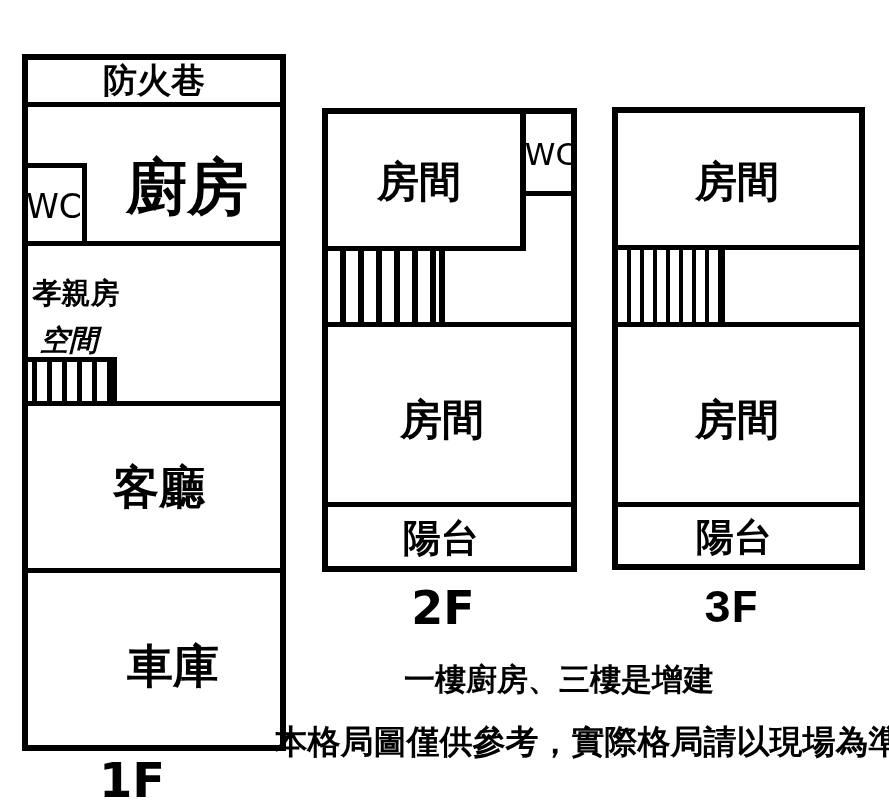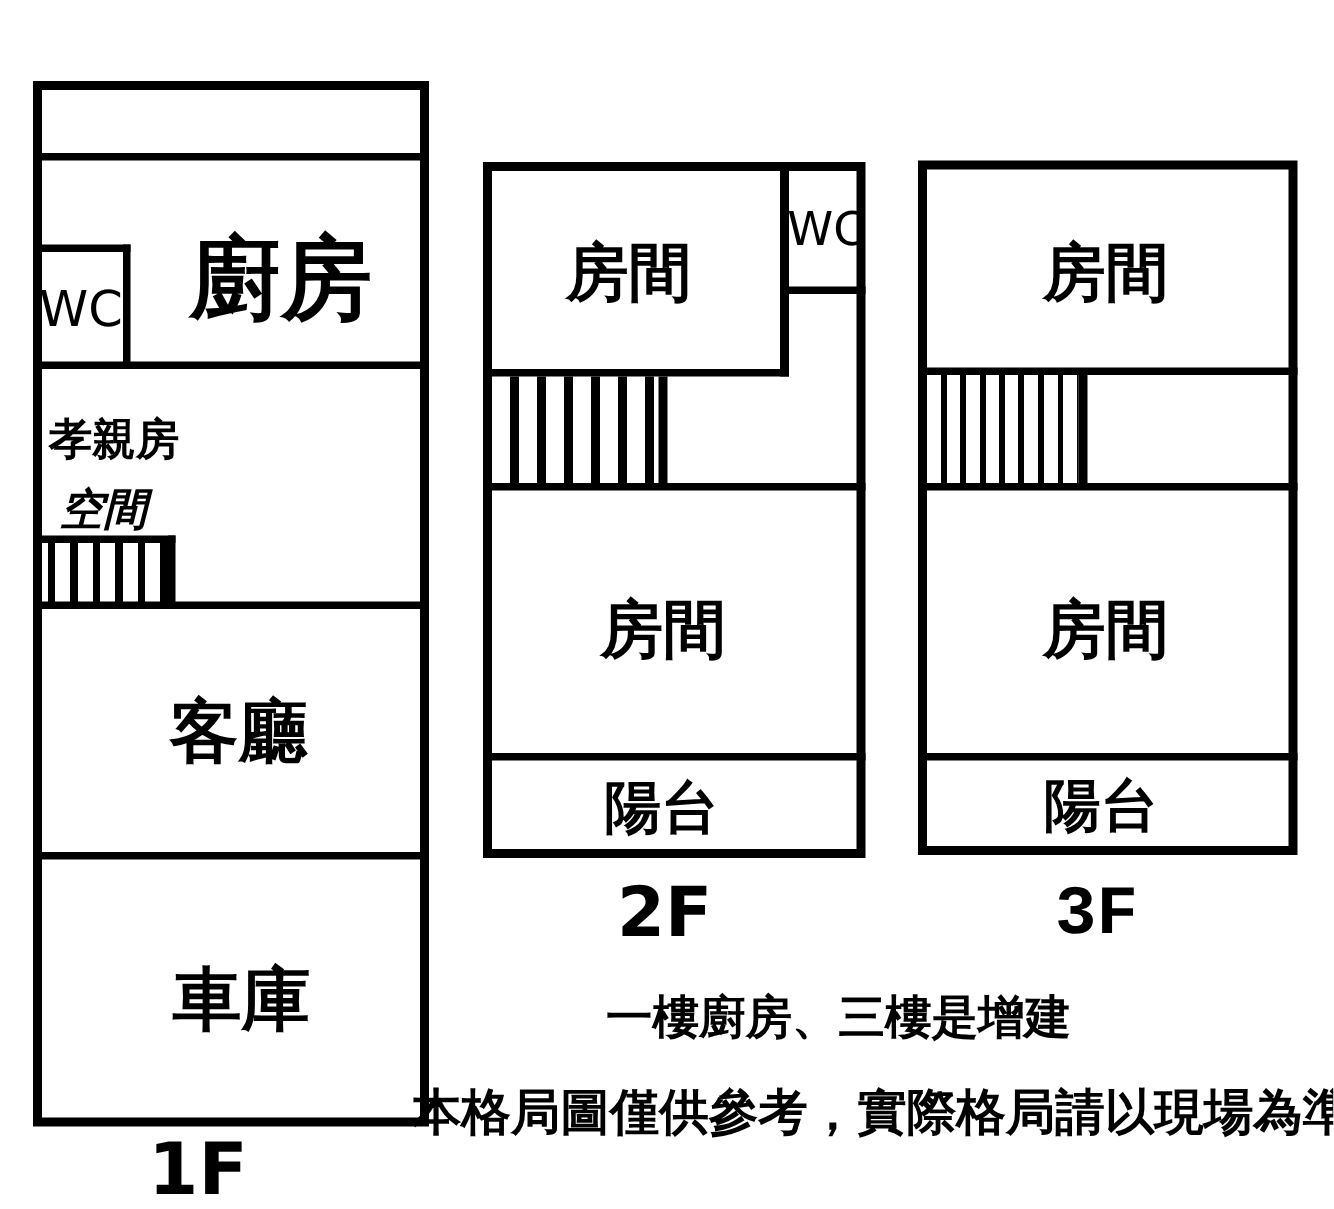--- a/index.html
+++ b/index.html
@@ -42,26 +42,27 @@
   <div class="panel" style="left:22px; top:54px; width:264px; height:697px;"></div>
 
   <div class="wall" style="left:22px; top:102px; width:264px; height:5px;"></div>
   <div class="wall" style="left:22px; top:163px; width:65px; height:5px;"></div>
   <div class="wall" style="left:82px; top:163px; width:5px; height:83px;"></div>
   <div class="wall" style="left:22px; top:241px; width:264px; height:5px;"></div>
   <div class="stairs s1f" style="left:22px; top:357px; width:95px; height:49px;"></div>
   <div class="wall" style="left:22px; top:401px; width:264px; height:5px;"></div>
   <div class="wall" style="left:22px; top:568px; width:264px; height:5px;"></div>
 
+  <div class="lbl" style="left:154px; top:80px; font-size:34px;">防火巷</div>
   <div class="lbl" style="left:187px; top:186px; font-size:61px;">廚房</div>
   <div class="lbl" style="left:54px; top:206px; font-size:33px; font-weight:400;">WC</div>
   <div class="lbl" style="left:76px; top:293px; font-size:29px;">孝親房</div>
   <div class="lbl" style="left:69px; top:340px; font-size:29px;font-style:italic;">空間</div>
   <div class="lbl" style="left:159px; top:488px; font-size:46px;font-family:Liberation Serif, serif;">客廳</div>
-  <div class="lbl" style="left:161px; top:666px; font-size:46px;">車庫</div>
+  <div class="lbl" style="left:173px; top:666px; font-size:46px;">車庫</div>
   <div class="lbl" style="left:132px; top:780px; font-size:48px;">1F</div>
 
   <div class="panel" style="left:322px; top:108px; width:255px; height:464px;"></div>
 
   <div class="wall" style="left:520px; top:108px; width:6px; height:143px;"></div>
   <div class="wall" style="left:322px; top:246px; width:204px; height:5px;"></div>
   <div class="wall" style="left:520px; top:191px; width:57px; height:5px;"></div>
   <div class="stairs s2f" style="left:328px; top:251px; width:117px; height:71px;"></div>
   <div class="wall" style="left:322px; top:322px; width:255px; height:5px;"></div>
   <div class="wall" style="left:322px; top:502px; width:255px; height:5px;"></div>

